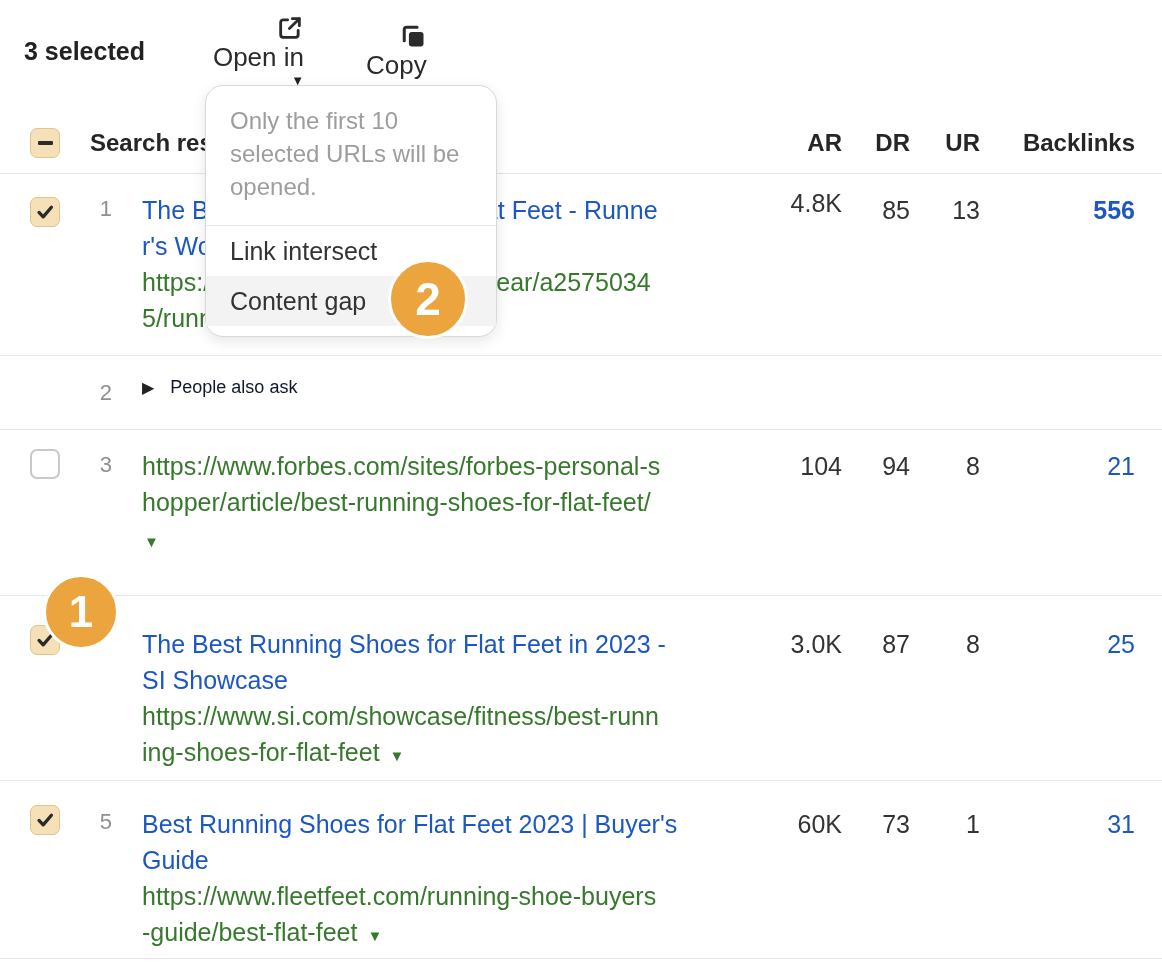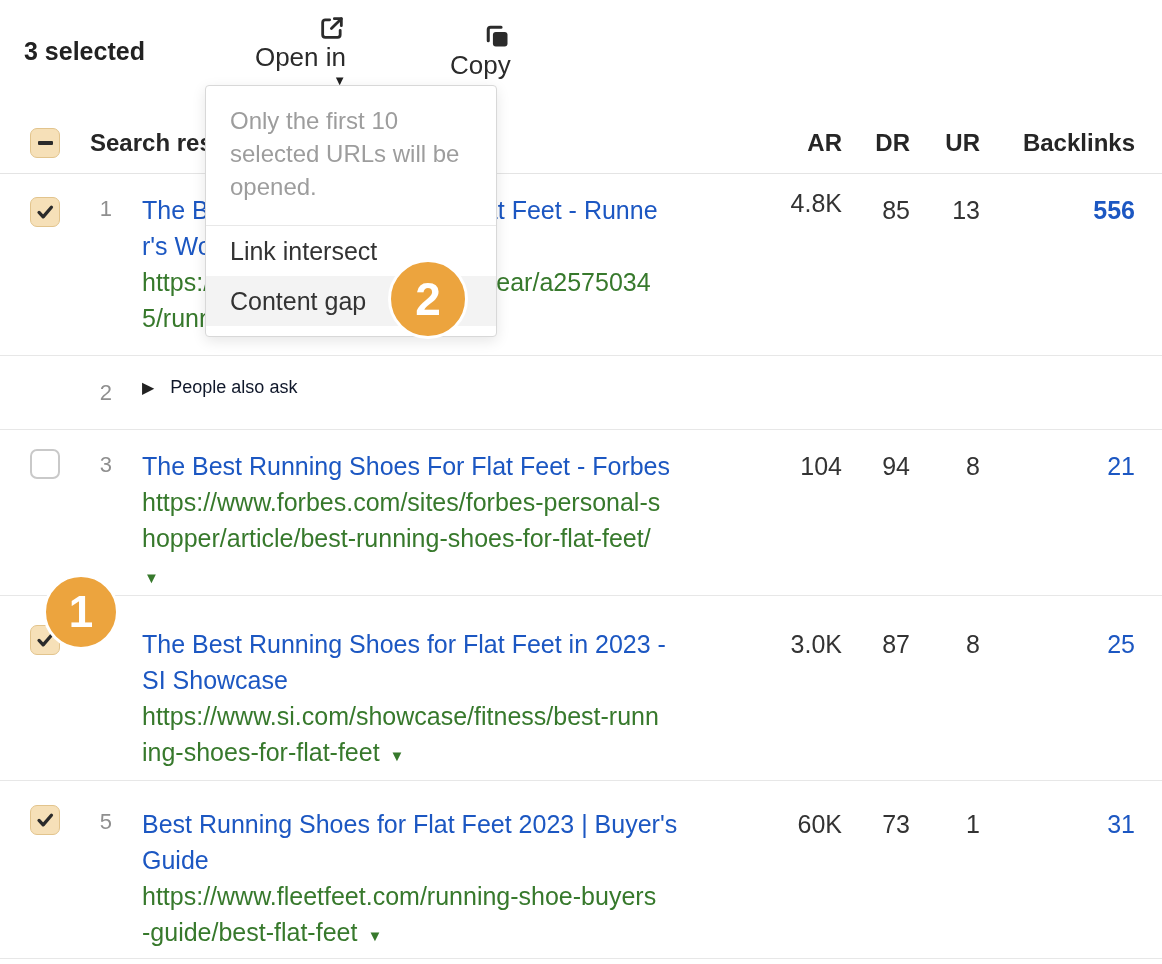--- a/index.html
+++ b/index.html
@@ -1,21 +1,21 @@
 <!DOCTYPE html>
 <html style="--badge_orange: #eca43e; --link_blue: #1c57c2; --url_green: #37792c; --checkbox_tan: #f6e0b8; --checkbox_tan_border: #e2c48d; --hint_gray: #9d9d9d;"><head>
 <meta charset="utf-8">
 <style>
   html,body{margin:0;padding:0;background:#fff;}
   .page{
     position:relative;width:1162px;height:964px;background:#fff;overflow:hidden;
     font-family:"Liberation Sans", sans-serif;color:#2b2b2b;
   }
   
-  .toolbar{position:absolute;top:30px;left:24px;height:42px;display:flex;align-items:center;gap:42px;}
+  .toolbar{position:absolute;top:30px;left:24px;height:42px;display:flex;align-items:center;}
   .sel-count{font-size:25px;font-weight:bold;color:#222;}
   .tbtn{display:flex;align-items:flex-end;background:none;border:none;padding:0;cursor:pointer;
         font-family:inherit;font-size:26px;color:#2b2b2b;flex-direction:column;}
   .tbtn .ticon{width:28px;height:28px;display:block;}
   .tbtn .tlabel{margin-left:14px;}
   .tbtn .tcaret{font-size:13px;margin-left:13px;color:#222;}
   .btn-openin{margin-left:54px;}
   .btn-copy{margin-left:48px;}
   
   .thead{position:absolute;left:0;width:1162px;border-bottom:1px solid #e4e4e4;}
@@ -33,21 +33,21 @@
   .content{position:absolute;left:142px;width:640px;}
   .tline{font-size:25px;line-height:36px;color:var(--link_blue,#1c57c2);white-space:nowrap;cursor:pointer;}
   .uline{font-size:25px;line-height:36px;color:var(--url_green,#37792c);white-space:nowrap;}
   .dcaret{font-size:15px;color:var(--url_green,#37792c);margin-left:10px;cursor:pointer;}
   .tri{font-size:16px;color:#222;margin-right:16px;cursor:pointer;}
   .group-label{font-size:18px;font-weight:normal;color:#0f172a;}
   .metric{position:absolute;font-size:25px;line-height:36px;color:#333;white-space:nowrap;}
   .metric.link{color:var(--link_blue,#1c57c2);text-decoration:none;cursor:pointer;}
   
   .dropdown{position:absolute;left:205px;top:85px;width:292px;box-sizing:border-box;
-    background:#fff;border:1px solid #d8d8d8;border-radius:4px;z-index:20;
+    background:#fff;border:1px solid #d8d8d8;border-radius:18px;z-index:20;
     box-shadow:0 4px 14px rgba(0,0,0,0.10);padding-bottom:10px;}
   .dd-hint{padding:18px 24px 22px 24px;font-size:24px;line-height:33px;color:var(--hint_gray,#9d9d9d);}
   .dd-sep{border-top:1px solid #e8e8e8;}
   .dd-item{height:50px;line-height:50px;padding-left:24px;font-size:25px;color:#333;cursor:pointer;}
   .dd-item.active{background:#f3f3f3;}
   
   .badge{position:absolute;box-sizing:border-box;border-radius:50%;
     background:var(--badge_orange,#eca43e);border:3px solid #fff;color:#fff;font-weight:bold;
     display:flex;align-items:center;justify-content:center;z-index:30;}
   .badge1{left:43px;top:574px;width:76px;height:76px;font-size:44px;}
@@ -112,21 +112,20 @@
     <div class="num" style="top:25px;">2</div>
     <div class="content" style="top:22px;">
       <span class="tri">▶</span><span class="group-label">People also ask</span>
     </div>
   </div>
 
   <div class="row" style="top:429px;height:166px;">
     <button class="cb" style="top:20px;"></button>
     <div class="num" style="top:23px;">3</div>
     <div class="content" style="top:19px;">
-      <div class="tline">The Best Running Shoes For Flat Feet - Forbes</div>
       <div class="uline">https://www.forbes.com/sites/forbes-personal-s</div>
       <div class="uline">hopper/article/best-running-shoes-for-flat-feet/</div>
       <div class="uline"><span class="dcaret" style="margin-left:2px;">▼</span></div>
     </div>
     <div class="metric c-ar" style="top:19px;">104</div>
     <div class="metric c-dr" style="top:19px;">94</div>
     <div class="metric c-ur" style="top:19px;">8</div>
     <a class="metric link c-bl" style="top:19px;">21</a>
   </div>
 

